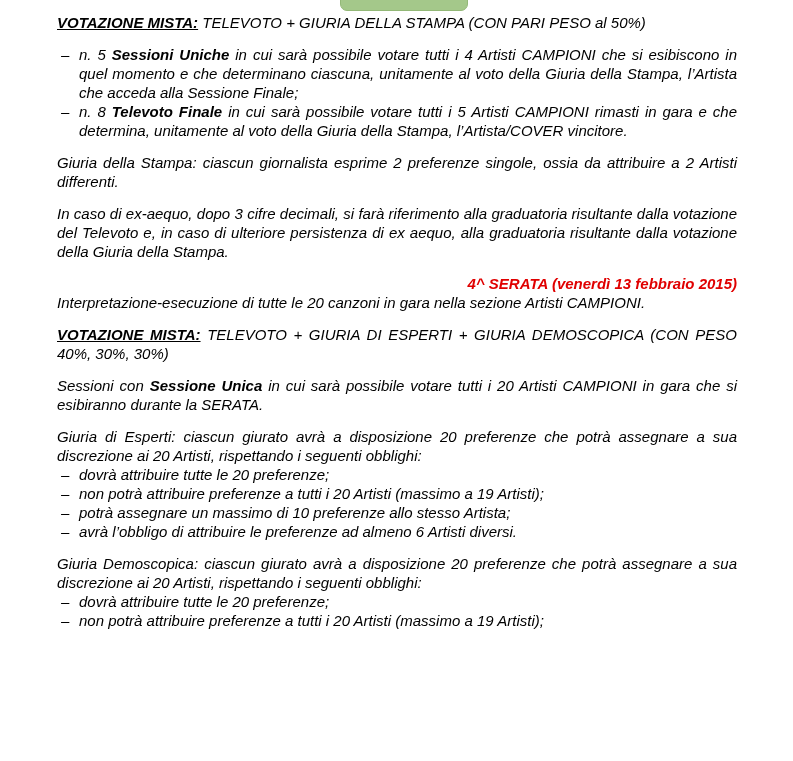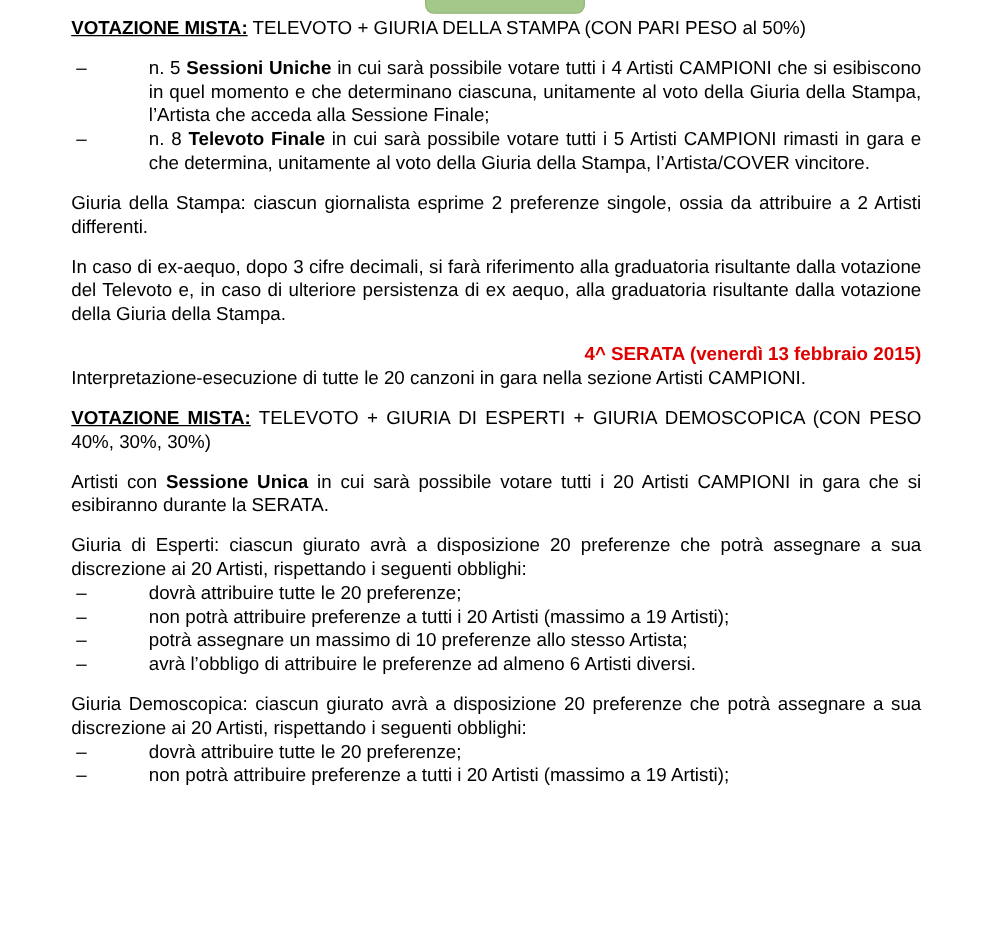--- a/index.html
+++ b/index.html
@@ -16,20 +16,21 @@
   .page {
     position: relative;
     box-sizing: border-box;
     width: 793px;
     height: 761px;
     padding: 13px 56px 0 57px;
     font-family: "Liberation Sans", "DejaVu Sans", sans-serif;
     font-size: 15px;
     line-height: 19px;
     color: #000000;
+    font-style: italic;
   }
   .pill {
     position: absolute;
     left: 340px;
     top: -10px;
     width: 128px;
     height: 21px;
     border-radius: 7px;
     border: 1px solid #93b877;
     box-sizing: border-box;
@@ -52,21 +53,20 @@
   .bullets.mb0 { margin-bottom: 0; }
   .bullet { display: flex; }
   .bullet .dash {
     flex: 0 0 22px;
     box-sizing: border-box;
     padding-left: 4px;
   }
   .bullet .btext {
     flex: 1 1 auto;
     text-align: justify;
-    margin-left: 40px;
   }
 </style>
 </head>
 <body>
 
 <div class="page">
 
   <div class="pill" style="background: rgb(164, 200, 138);"></div>
 
   <p><span class="hlabel">VOTAZIONE MISTA:</span><span> TELEVOTO + GIURIA DELLA STAMPA (CON PARI PESO al 50%)</span></p>
@@ -86,21 +86,21 @@
   <p>Giuria della Stampa: ciascun giornalista esprime 2 preferenze singole, ossia da attribuire a 2 Artisti differenti.</p>
 
 
   <p>In caso di ex-aequo, dopo 3 cifre decimali, si farà riferimento alla graduatoria risultante dalla votazione del Televoto e, in caso di ulteriore persistenza di ex aequo, alla graduatoria risultante dalla votazione della Giuria della Stampa.</p>
 
   <p class="mb0 serata-heading" style="color: rgb(224, 0, 0);">4^ SERATA (venerdì 13 febbraio 2015)</p>
   <p>Interpretazione-esecuzione di tutte le 20 canzoni in gara nella sezione Artisti CAMPIONI.</p>
 
   <p><span class="hlabel">VOTAZIONE MISTA:</span><span> TELEVOTO + GIURIA DI ESPERTI + GIURIA DEMOSCOPICA (CON PESO 40%, 30%, 30%)</span></p>
 
-  <p><span>Artisti con </span><span class="bold">Sessione Unica</span><span> in cui sarà possibile votare tutti i 20 Artisti CAMPIONI in gara che si esibiranno durante la SERATA.</span></p>
+  <p><span>Sessioni con </span><span class="bold">Sessione Unica</span><span> in cui sarà possibile votare tutti i 20 Artisti CAMPIONI in gara che si esibiranno durante la SERATA.</span></p>
 
   <p class="mb0">Giuria di Esperti: ciascun giurato avrà a disposizione 20 preferenze che potrà assegnare a sua discrezione ai 20 Artisti, rispettando i seguenti obblighi:</p>
 
   <div class="bullets">
     <div class="bullet">
       <span class="dash">–</span>
       <div class="btext">dovrà attribuire tutte le 20 preferenze;</div>
     </div>
     <div class="bullet">
       <span class="dash">–</span>

